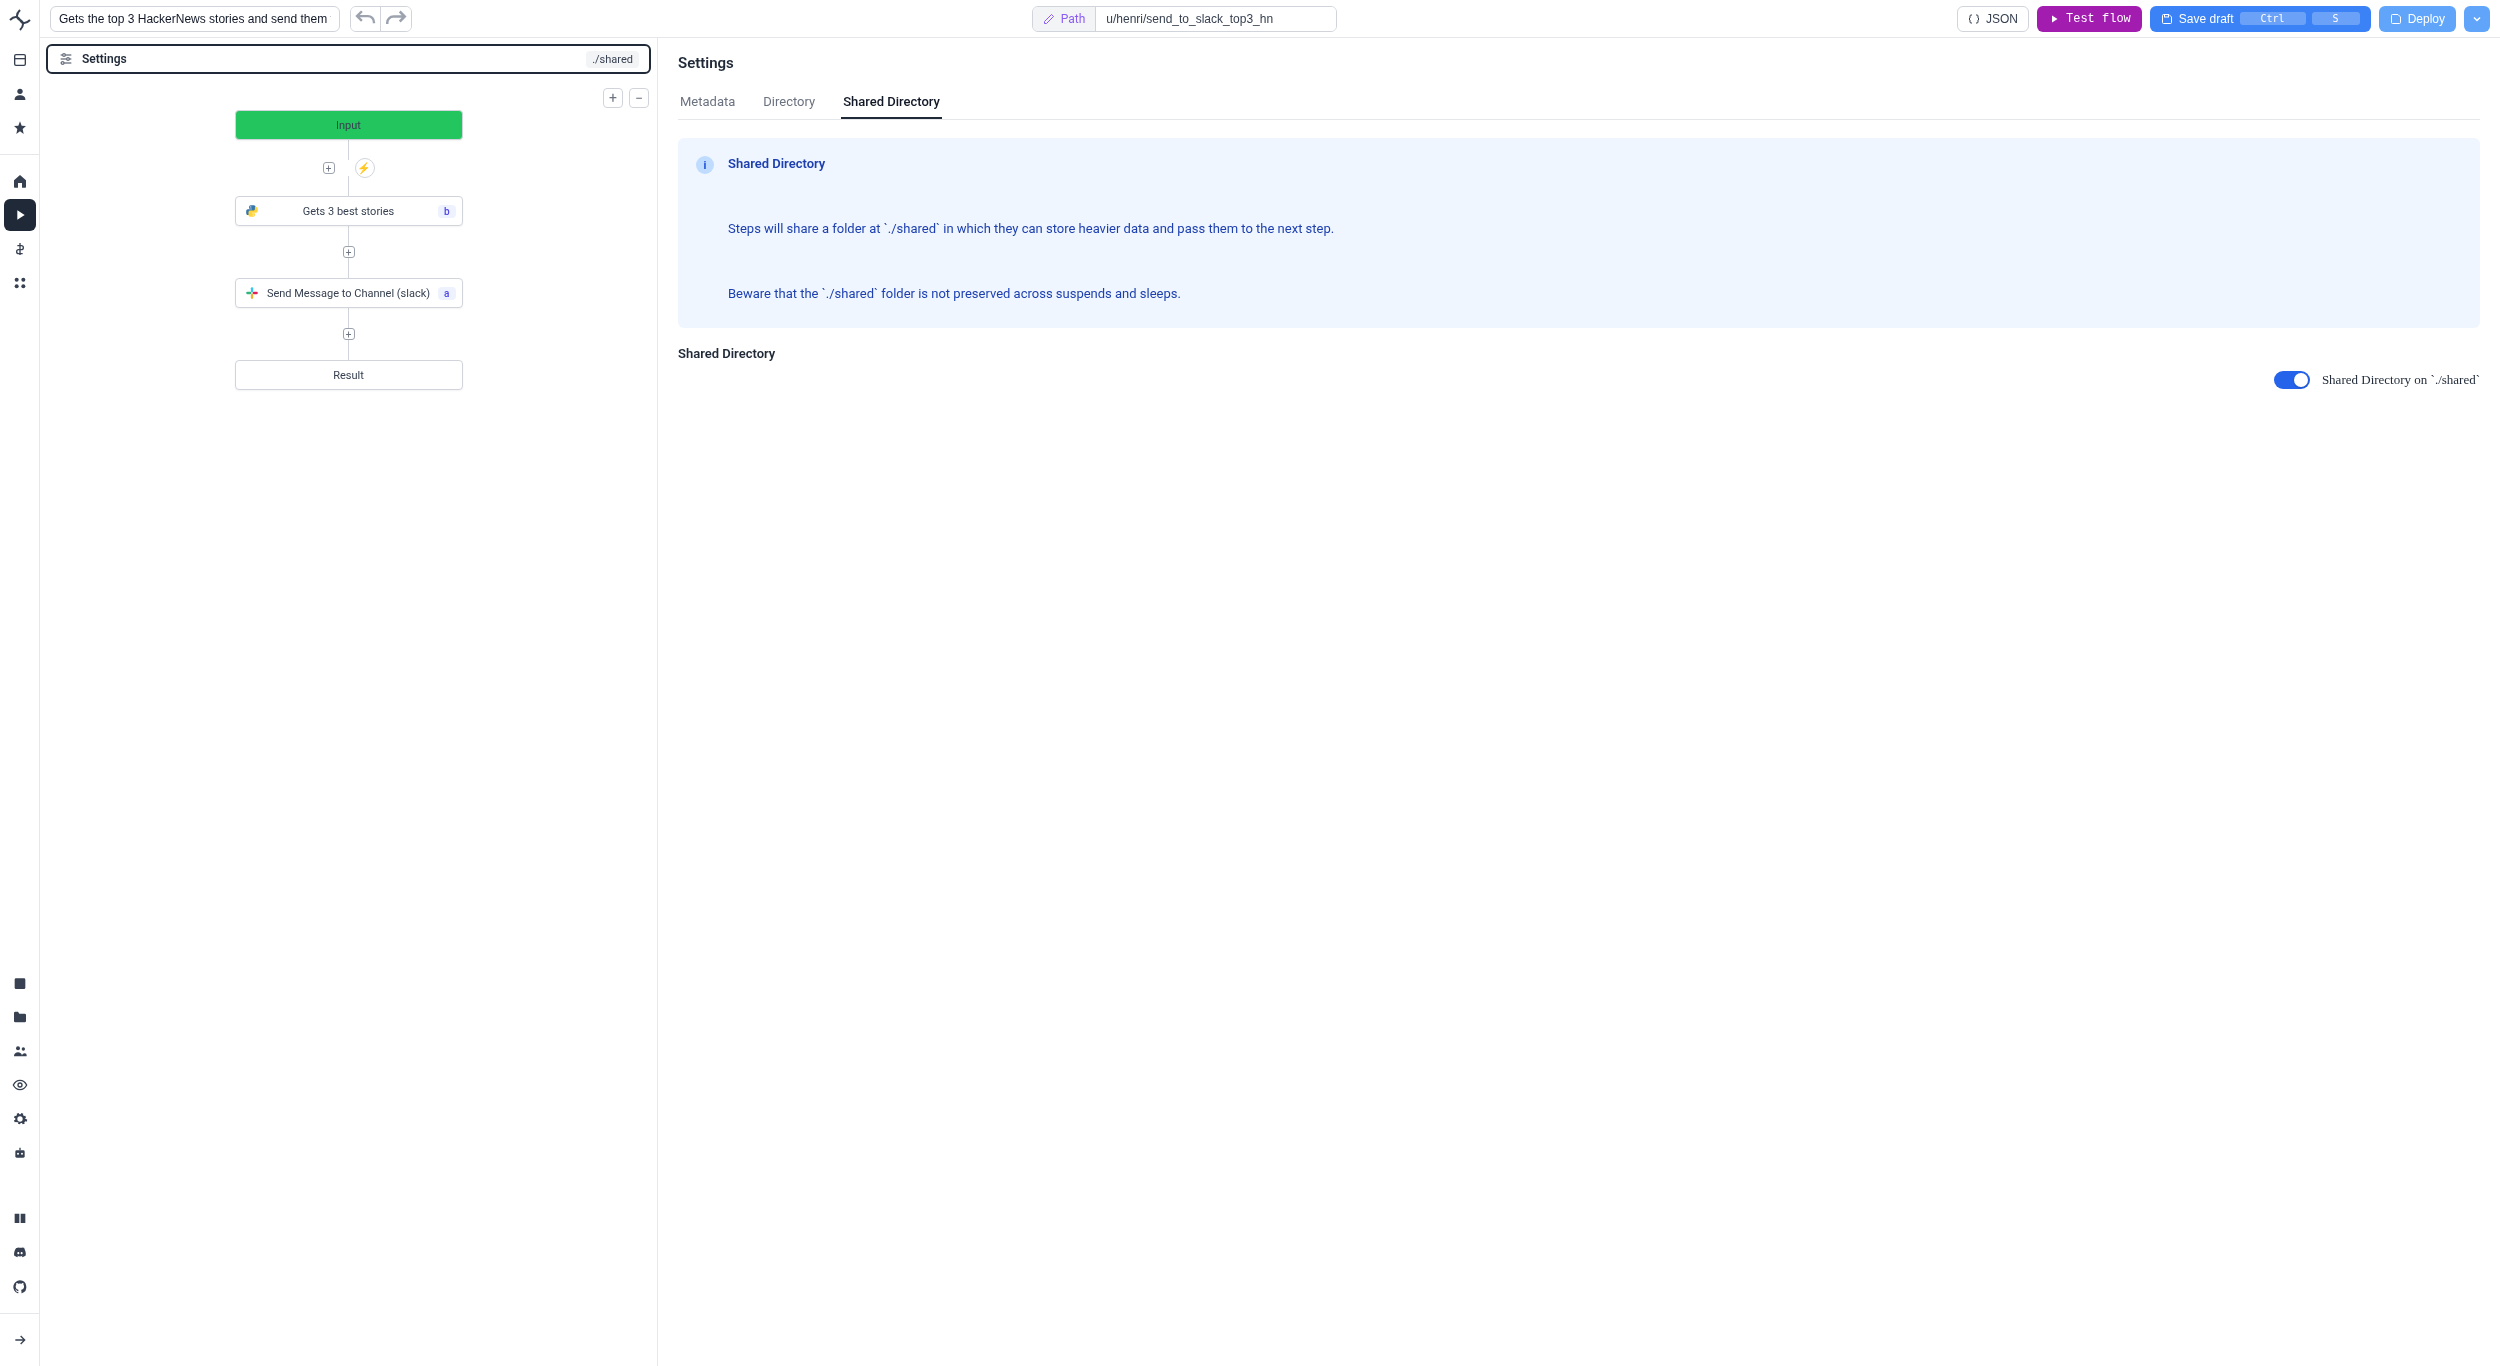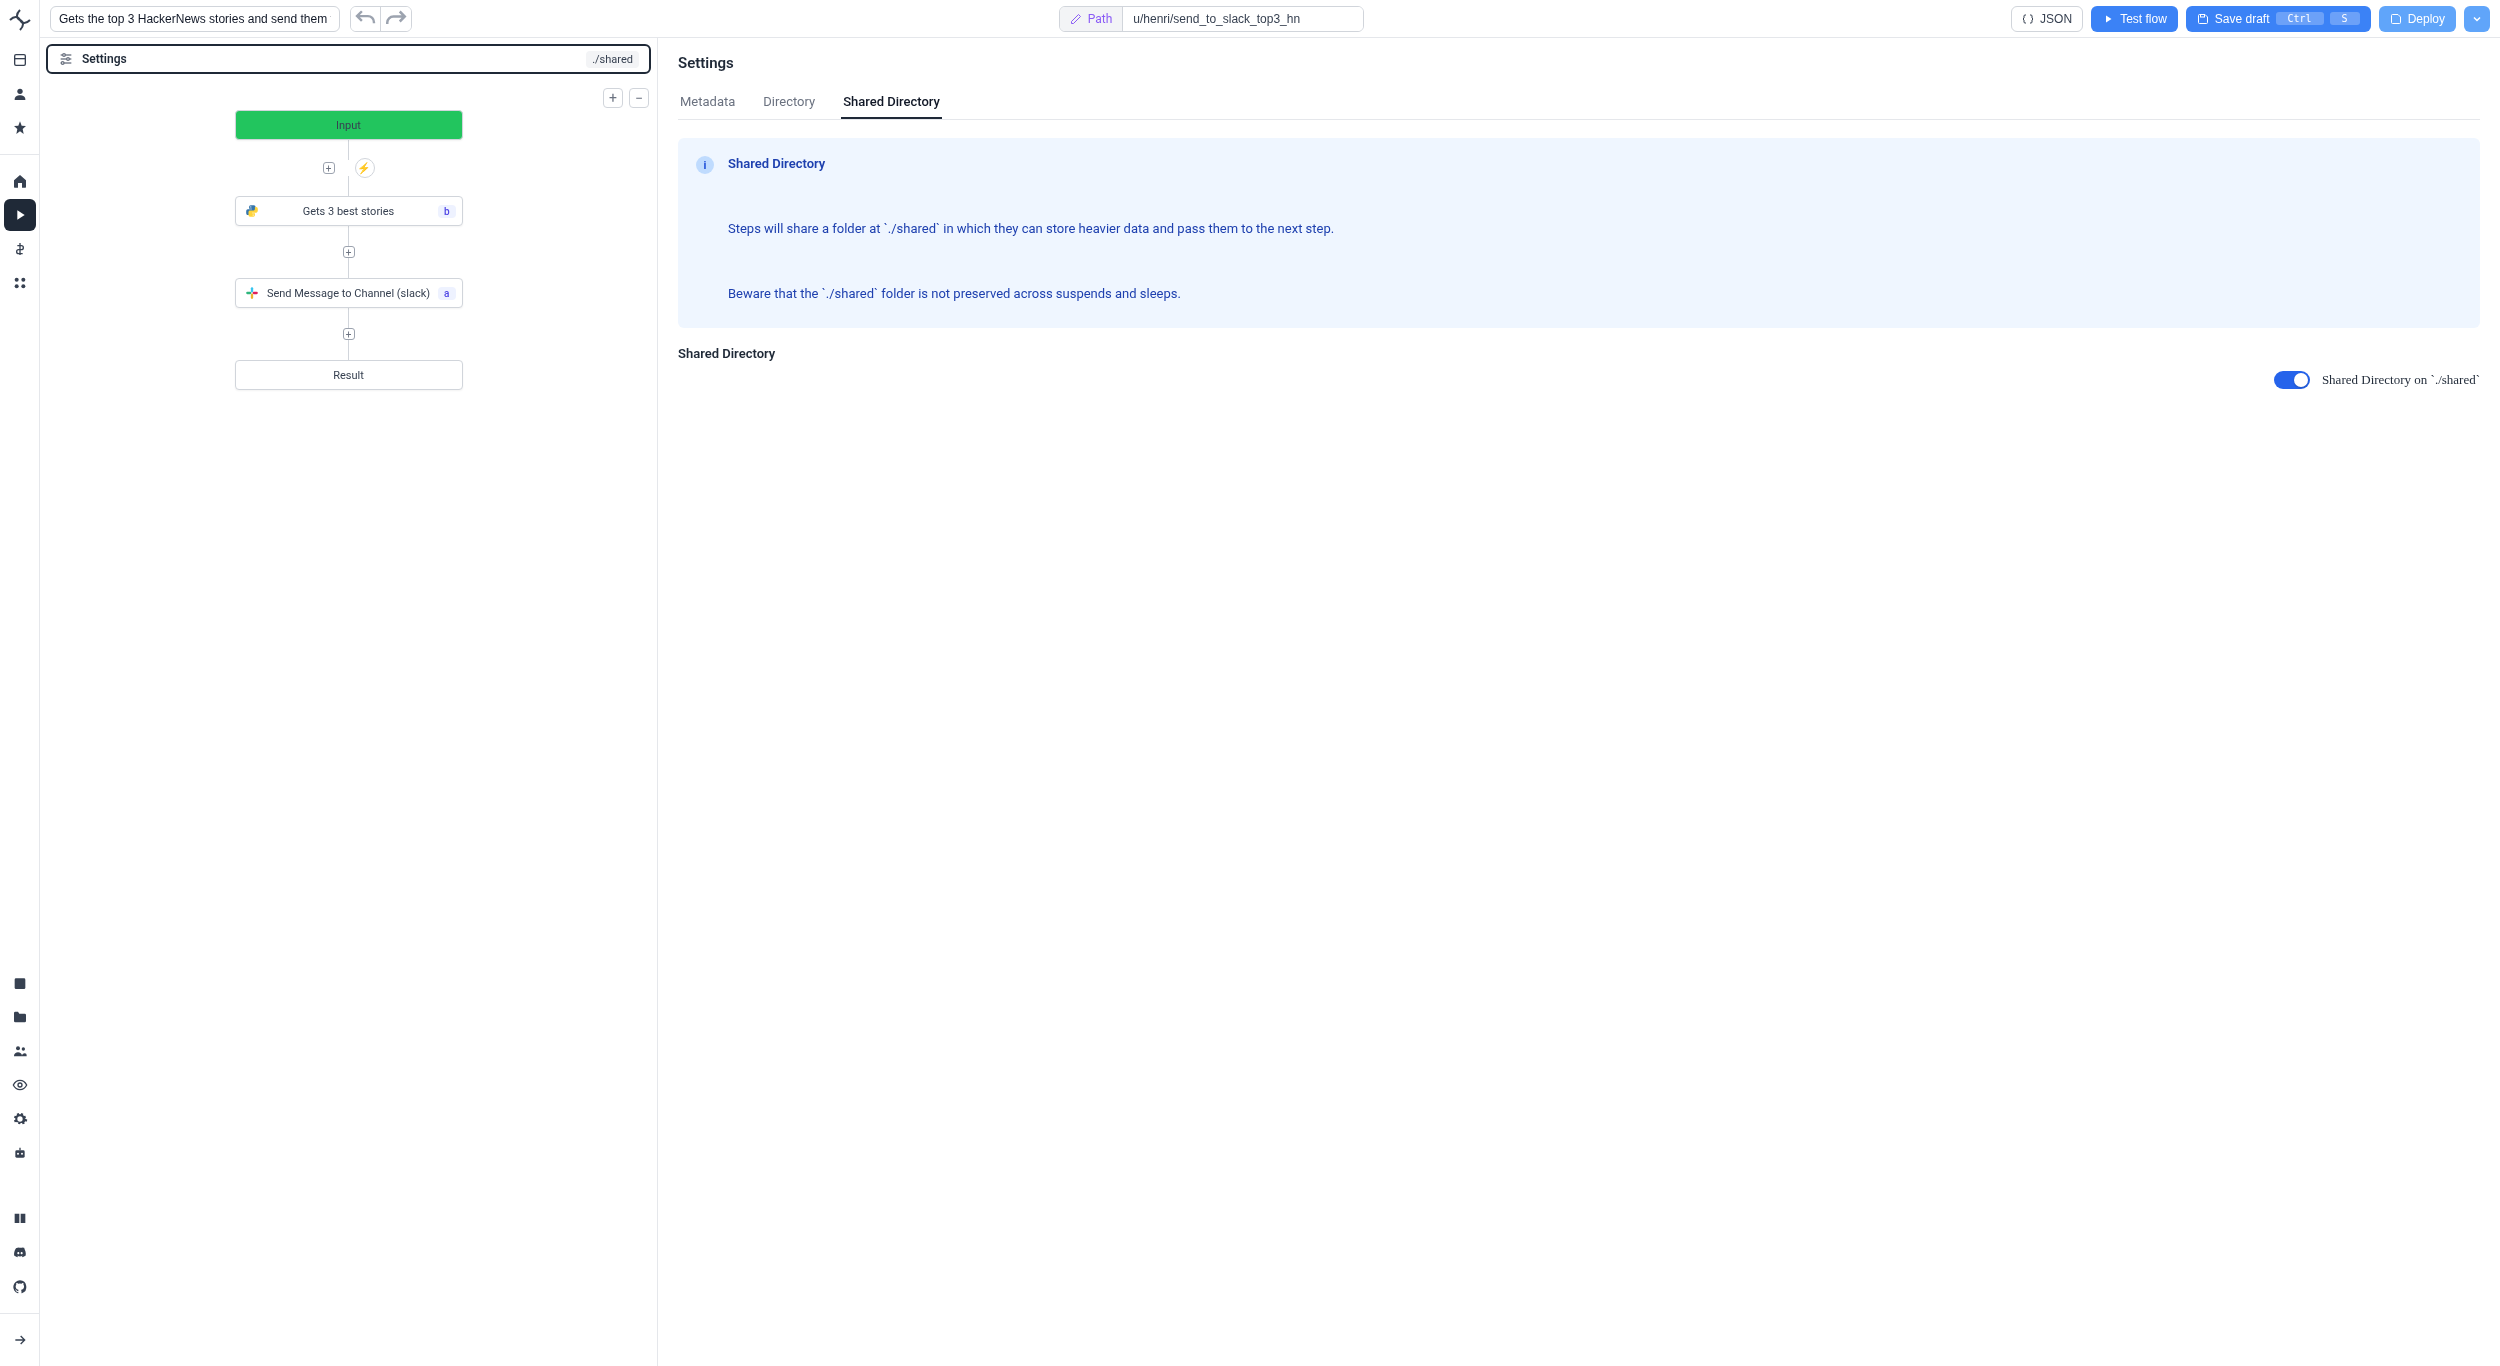--- a/index.html
+++ b/index.html
@@ -28,24 +28,24 @@
 .undo-group { display: flex; gap: 0; border: 1px solid #d1d5db; border-radius: 6px; overflow: hidden; height: 26px; }
 .undo-group button { width: 30px; background: #fff; border: none; border-right: 1px solid #d1d5db; color: #9ca3af; cursor: pointer; display:flex; align-items:center; justify-content:center; }
 .undo-group button:last-child { border-right: none; }
 .path-group { display: flex; align-items: center; height: 26px; border: 1px solid #d1d5db; border-radius: 6px; overflow: hidden; margin-left: auto; margin-right: auto; }
 .path-label { background: #f3f4f6; padding: 0 10px; height: 100%; display: flex; align-items: center; gap: 6px; font-size: 12px; color: #8b5cf6; border-right: 1px solid #d1d5db; }
 .path-input { border: none; padding: 0 10px; font-size: 12px; height: 100%; width: 240px; color: #374151; outline: none; }
 .topbar-right { margin-left: auto; display: flex; gap: 8px; align-items: center; }
 .btn { height: 26px; border-radius: 6px; padding: 0 10px; font-size: 12px; font-weight: 500; display: inline-flex; align-items: center; gap: 6px; cursor: pointer; border: 1px solid transparent; }
 .btn svg { width: 12px; height: 12px; }
 .btn-outline { background: #fff; border-color: #d1d5db; color: #374151; }
-.btn-dark { background: #3b82f6; color: #fff; }
+.btn-dark { background: #a21caf; color: #fff; font-family: Liberation Mono, monospace; }
 .btn-blue { background: #3b82f6; color: #fff; }
 .btn-blue-light { background: #60a5fa; color: #fff; }
-.kbd { background: #4b5563; color: #fff; border-radius: 3px; padding: 1px 12px; font-size: 10px; font-family: monospace; }
+.kbd { background: #4b5563; color: #fff; border-radius: 3px; padding: 1px 21px; font-size: 10px; font-family: monospace; }
 .btn-blue .kbd, .btn-blue-light .kbd { background: rgba(255,255,255,0.25); }
 .deploy-chevron { width: 26px; height: 26px; background: #60a5fa; border-radius: 6px; display: flex; align-items: center; justify-content: center; color: #fff; cursor: pointer; }
 
 
 .body { flex: 1; display: flex; min-height: 0; }
 
 
 .left-panel { width: 618px; border-right: 1px solid #e5e7eb; display: flex; flex-direction: column; overflow: hidden; }
 .card { margin: 6px; border: 1px solid #d1d5db; border-radius: 6px; background: #fff; height: 30px; display: flex; align-items: center; padding: 0 10px; gap: 8px; font-size: 12px; cursor: pointer; }
 .card.selected { border: 2px solid #1f2937; }

